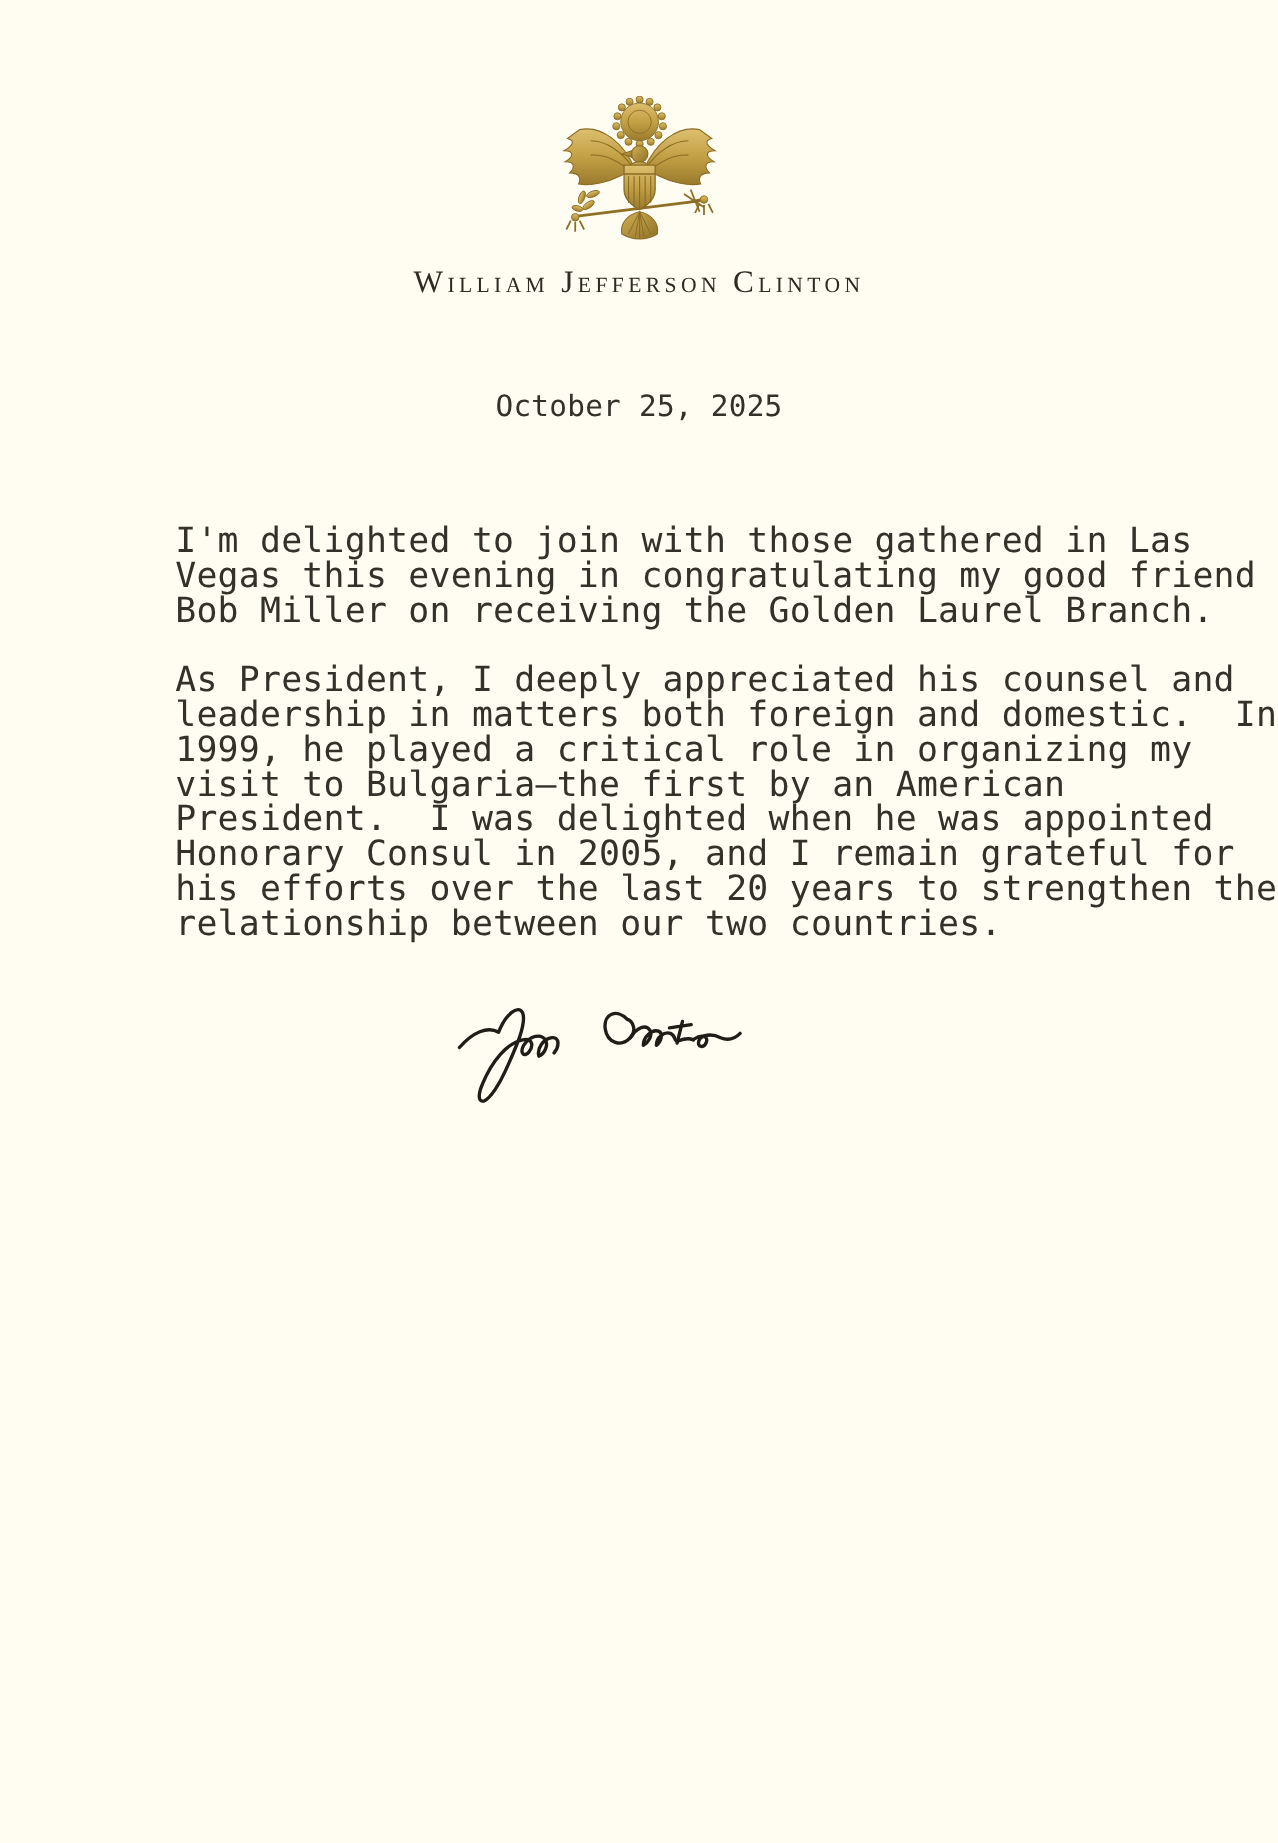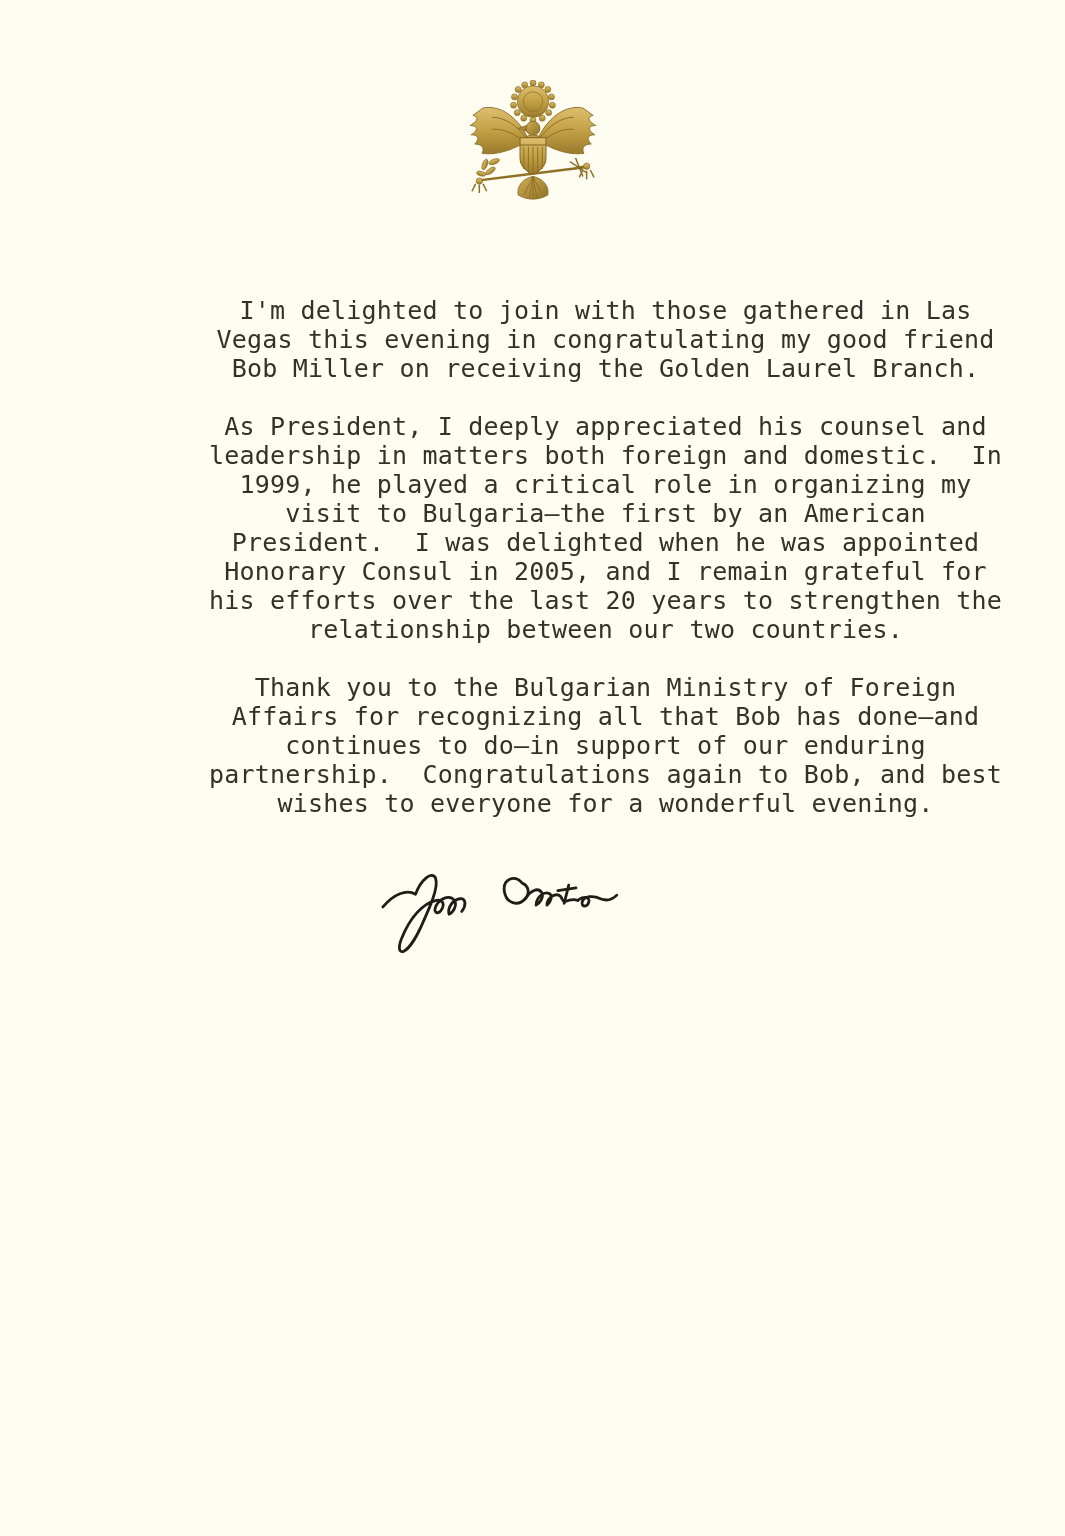--- a/index.html
+++ b/index.html
@@ -35,24 +35,23 @@
   }
   .letter-date{
     margin-top:74px;
     text-align:center;
     font-size:24.5px;
     line-height:30px;
     letter-spacing:0.2px;
   }
   .letter-body{
     margin:82px 0 0 146px;
-    font-size:25px;
+    font-size:29px;
     line-height:29px;
     letter-spacing:0.2px;
-    text-align:center;
   }
   .para{
     white-space:pre;      
     margin:0 0 29px 0;
   }
   .signature{
     margin:10px 0 0 372px;
     line-height:0;
   }
 </style>
@@ -132,40 +131,37 @@
           <path d="M66,70 H94" fill="none"></path>
           <path d="M70,72 V96 M75,72 V100 M80,72 V102 M85,72 V100 M90,72 V96" fill="none" stroke-width="1"></path>
         </g>
 
         <g fill="url(#gold2)" stroke="#8a6d26" stroke-width="1">
           <path d="M80,104 C70,106 62,114 64,124 C74,130 86,130 96,124 C98,114 90,106 80,104 Z"></path>
           <path d="M80,104 L70,124 M80,104 L76,127 M80,104 L80,128 M80,104 L84,127 M80,104 L90,124" fill="none" stroke-width="0.9"></path>
         </g>
       </svg>
     </span>
+    <div class="letterhead-name">William Jefferson Clinton</div>
   </header>
 
+  <div class="letter-date">October 25, 2025</div>
 
   <main class="letter-body" id="letter-body">
       <div class="para">I'm delighted to join with those gathered in Las
 Vegas this evening in congratulating my good friend
 Bob Miller on receiving the Golden Laurel Branch.</div>
       <div class="para">As President, I deeply appreciated his counsel and
 leadership in matters both foreign and domestic.  In
 1999, he played a critical role in organizing my
 visit to Bulgaria—the first by an American
 President.  I was delighted when he was appointed
 Honorary Consul in 2005, and I remain grateful for
 his efforts over the last 20 years to strengthen the
 relationship between our two countries.</div>
-      <div class="para">Thank you to the Bulgarian Ministry of Foreign
-Affairs for recognizing all that Bob has done—and
-continues to do—in support of our enduring
-partnership.  Congratulations again to Bob, and best
-wishes to everyone for a wonderful evening.</div>
     </main>
 
   <div class="signature" aria-label="Bill Clinton">
     <svg width="272" height="118" viewBox="0 0 300 130" aria-hidden="true">
       <g fill="none" stroke="#201d19" stroke-width="3.1" stroke-linecap="round" stroke-linejoin="round">
 
         <path d="M12,66 C24,52 38,46 48,52 C54,36 66,26 70,34 C74,44 64,66 54,88
                  C49,99 41,112 35,115 C29,117 29,109 33,100 C42,78 56,62 70,59
                  C78,57 81,63 76,70 C72,75 67,72 71,64 C77,55 87,53 91,59
                  C94,64 90,72 85,74 C83,67 89,58 97,57 C104,56 104,65 99,71"></path>

